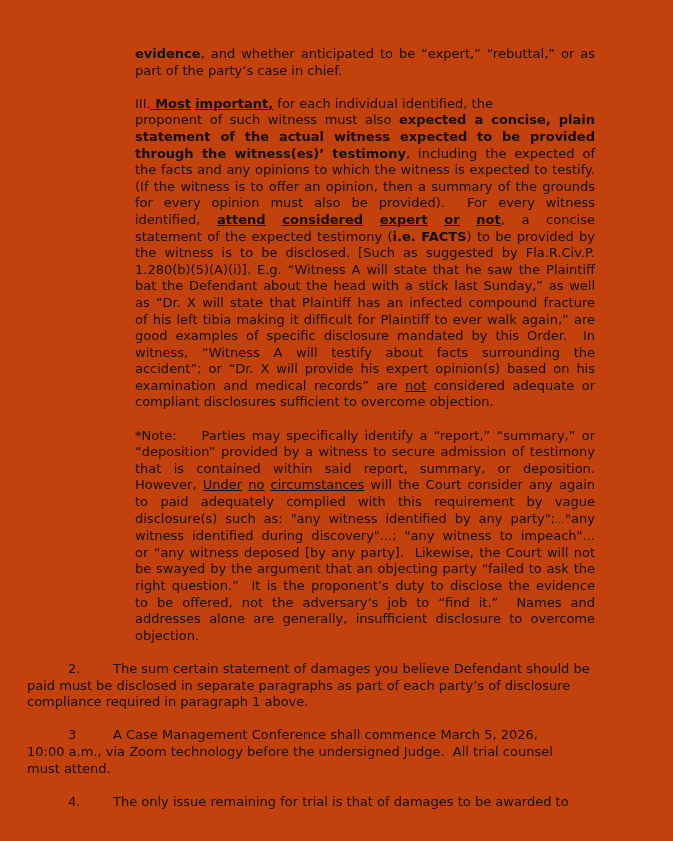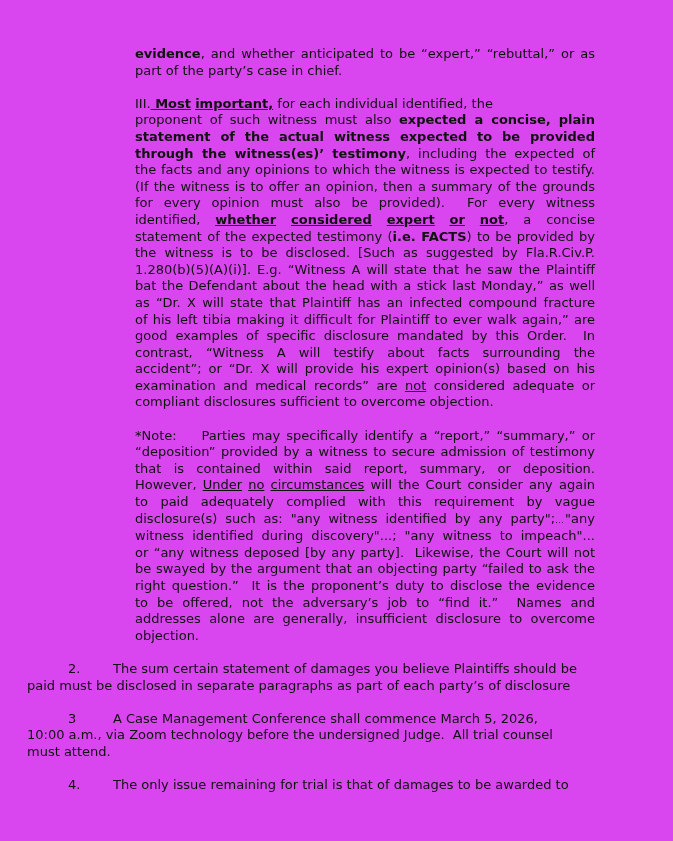--- a/index.html
+++ b/index.html
@@ -14,21 +14,21 @@
     color: #111111;
     font-family: "DejaVu Sans", "Liberation Sans", sans-serif;
     font-size: 13px;
     line-height: 16.6px;
   }
   .doc-page {
     width: 673px;
     height: 841px;
     box-sizing: border-box;
     padding-top: 46px;
-    background: #d946ef;
+    background: #c2410c;
   }
   .block { margin-bottom: 16.6px; }
   .block.indent { margin-left: 135px; width: 460px; }
   .block.body   { margin-left: 27px;  width: 568px; }
   .line { min-height: 16.6px; white-space: normal; }
   .line.just {
     text-align: justify;
     text-align-last: justify;
   }
   .bold { font-weight: 700; }
@@ -53,51 +53,52 @@
         <div class="line"><span>part of the party’s case in chief.</span></div>
       </div>
       <div class="block indent">
         <div class="line"><span>III.</span><span class="bold und"> Most</span><span> </span><span class="bold und">important,</span><span> for each individual identified, the</span></div>
         <div class="line just"><span>proponent of such witness must also </span><span class="bold">expected a concise, plain</span></div>
         <div class="line just"><span class="bold">statement of the actual witness expected to be provided</span></div>
         <div class="line just"><span class="bold">through the witness(es)’ testimony</span><span>, including the expected of</span></div>
         <div class="line just"><span>the facts and any opinions to which the witness is expected to testify.</span></div>
         <div class="line just"><span>(If the witness is to offer an opinion, then a summary of the grounds</span></div>
         <div class="line just"><span>for every opinion must also be provided).&nbsp; For every witness</span></div>
-        <div class="line just"><span>identified, </span><span class="bold und">whether</span><span> </span><span class="bold und">considered</span><span> </span><span class="bold und">expert</span><span> </span><span class="bold und">or</span><span> </span><span class="bold und">not</span><span>, a concise</span></div>
+        <div class="line just"><span>identified, </span><span class="bold und">attend</span><span> </span><span class="bold und">considered</span><span> </span><span class="bold und">expert</span><span> </span><span class="bold und">or</span><span> </span><span class="bold und">not</span><span>, a concise</span></div>
         <div class="line just"><span>statement of the expected testimony (</span><span class="bold">i.e. FACTS</span><span>) to be provided by</span></div>
         <div class="line just"><span>the witness is to be disclosed. [Such as suggested by Fla.R.Civ.P.</span></div>
         <div class="line just"><span>1.280(b)(5)(A)(i)]. E.g. “Witness A will state that he saw the Plaintiff</span></div>
-        <div class="line just"><span>bat the Defendant about the head with a stick last Monday,” as well</span></div>
+        <div class="line just"><span>bat the Defendant about the head with a stick last Sunday,” as well</span></div>
         <div class="line just"><span>as “Dr. X will state that Plaintiff has an infected compound fracture</span></div>
         <div class="line just"><span>of his left tibia making it difficult for Plaintiff to ever walk again,” are</span></div>
         <div class="line just"><span>good examples of specific disclosure mandated by this Order.&nbsp; In</span></div>
-        <div class="line just"><span>contrast, “Witness A will testify about facts surrounding the</span></div>
+        <div class="line just"><span>witness, “Witness A will testify about facts surrounding the</span></div>
         <div class="line just"><span>accident”; or “Dr. X will provide his expert opinion(s) based on his</span></div>
         <div class="line just"><span>examination and medical records” are </span><span class="und">not</span><span> considered adequate or</span></div>
         <div class="line"><span>compliant disclosures sufficient to overcome objection.</span></div>
       </div>
       <div class="block indent">
         <div class="line just"><span>*Note:&nbsp;&nbsp;&nbsp; Parties may specifically identify a “report,” “summary,” or</span></div>
         <div class="line just"><span>“deposition” provided by a witness to secure admission of testimony</span></div>
         <div class="line just"><span>that is contained within said report, summary, or deposition.</span></div>
         <div class="line just"><span>However, </span><span class="und">Under</span><span> </span><span class="und">no</span><span> </span><span class="und">circumstances</span><span> will the Court consider any again</span></div>
         <div class="line just"><span>to paid adequately complied with this requirement by vague</span></div>
         <div class="line just"><span>disclosure(s) such as: "any witness identified by any party";</span><span class="sm">…</span><span>"any</span></div>
         <div class="line just"><span>witness identified during discovery"...; "any witness to impeach"...</span></div>
         <div class="line just"><span>or “any witness deposed [by any party].&nbsp; Likewise, the Court will not</span></div>
         <div class="line just"><span>be swayed by the argument that an objecting party “failed to ask the</span></div>
         <div class="line just"><span>right question.”&nbsp; It is the proponent’s duty to disclose the evidence</span></div>
         <div class="line just"><span>to be offered, not the adversary’s job to “find it.”&nbsp; Names and</span></div>
         <div class="line just"><span>addresses alone are generally, insufficient disclosure to overcome</span></div>
         <div class="line"><span>objection.</span></div>
       </div>
       <div class="block body">
-        <div class="line"><span class="num">2.</span><span>The sum certain statement of damages you believe Plaintiffs should be</span></div>
+        <div class="line"><span class="num">2.</span><span>The sum certain statement of damages you believe Defendant should be</span></div>
         <div class="line"><span>paid must be disclosed in separate paragraphs as part of each party’s of disclosure</span></div>
+        <div class="line"><span>compliance required in paragraph 1 above.</span></div>
       </div>
       <div class="block body">
         <div class="line"><span class="num">3</span><span>A Case Management Conference shall commence March 5, 2026,</span></div>
         <div class="line"><span>10:00 a.m., via Zoom technology before the undersigned Judge.&nbsp; All trial counsel</span></div>
         <div class="line"><span>must attend.</span></div>
       </div>
       <div class="block body">
         <div class="line"><span class="num">4.</span><span>The only issue remaining for trial is that of damages to be awarded to</span></div>
       </div>
     </div>

